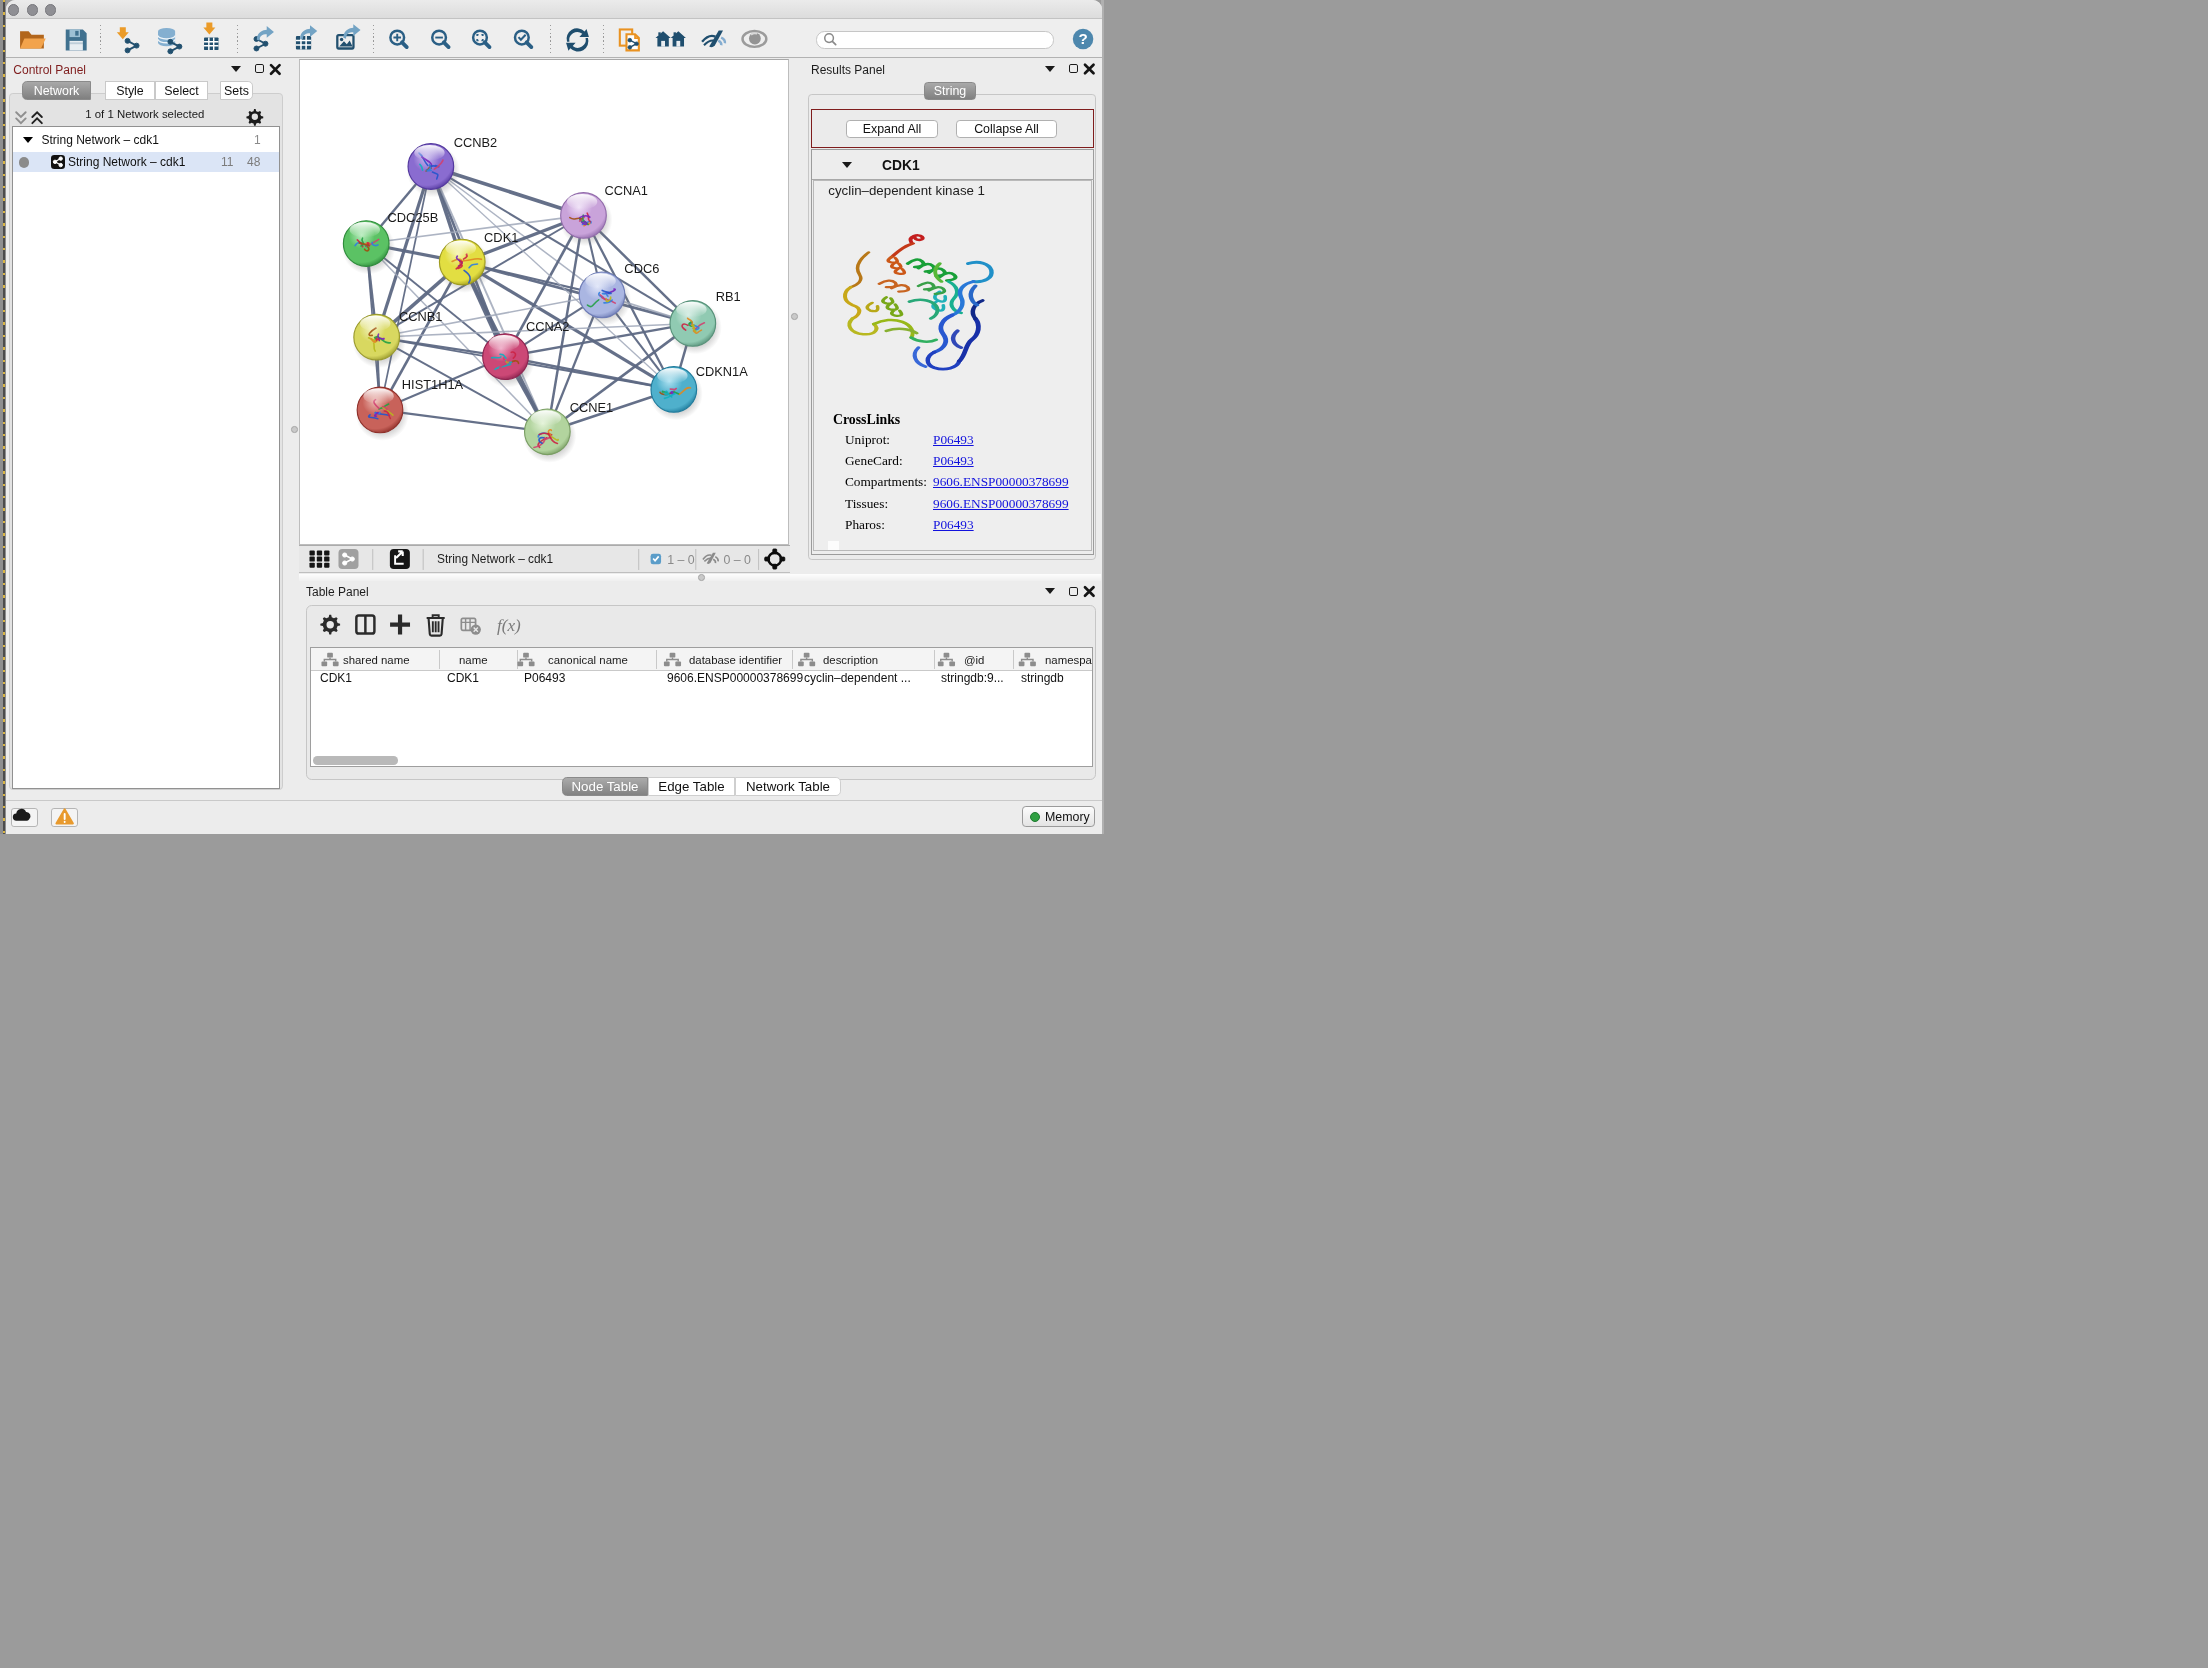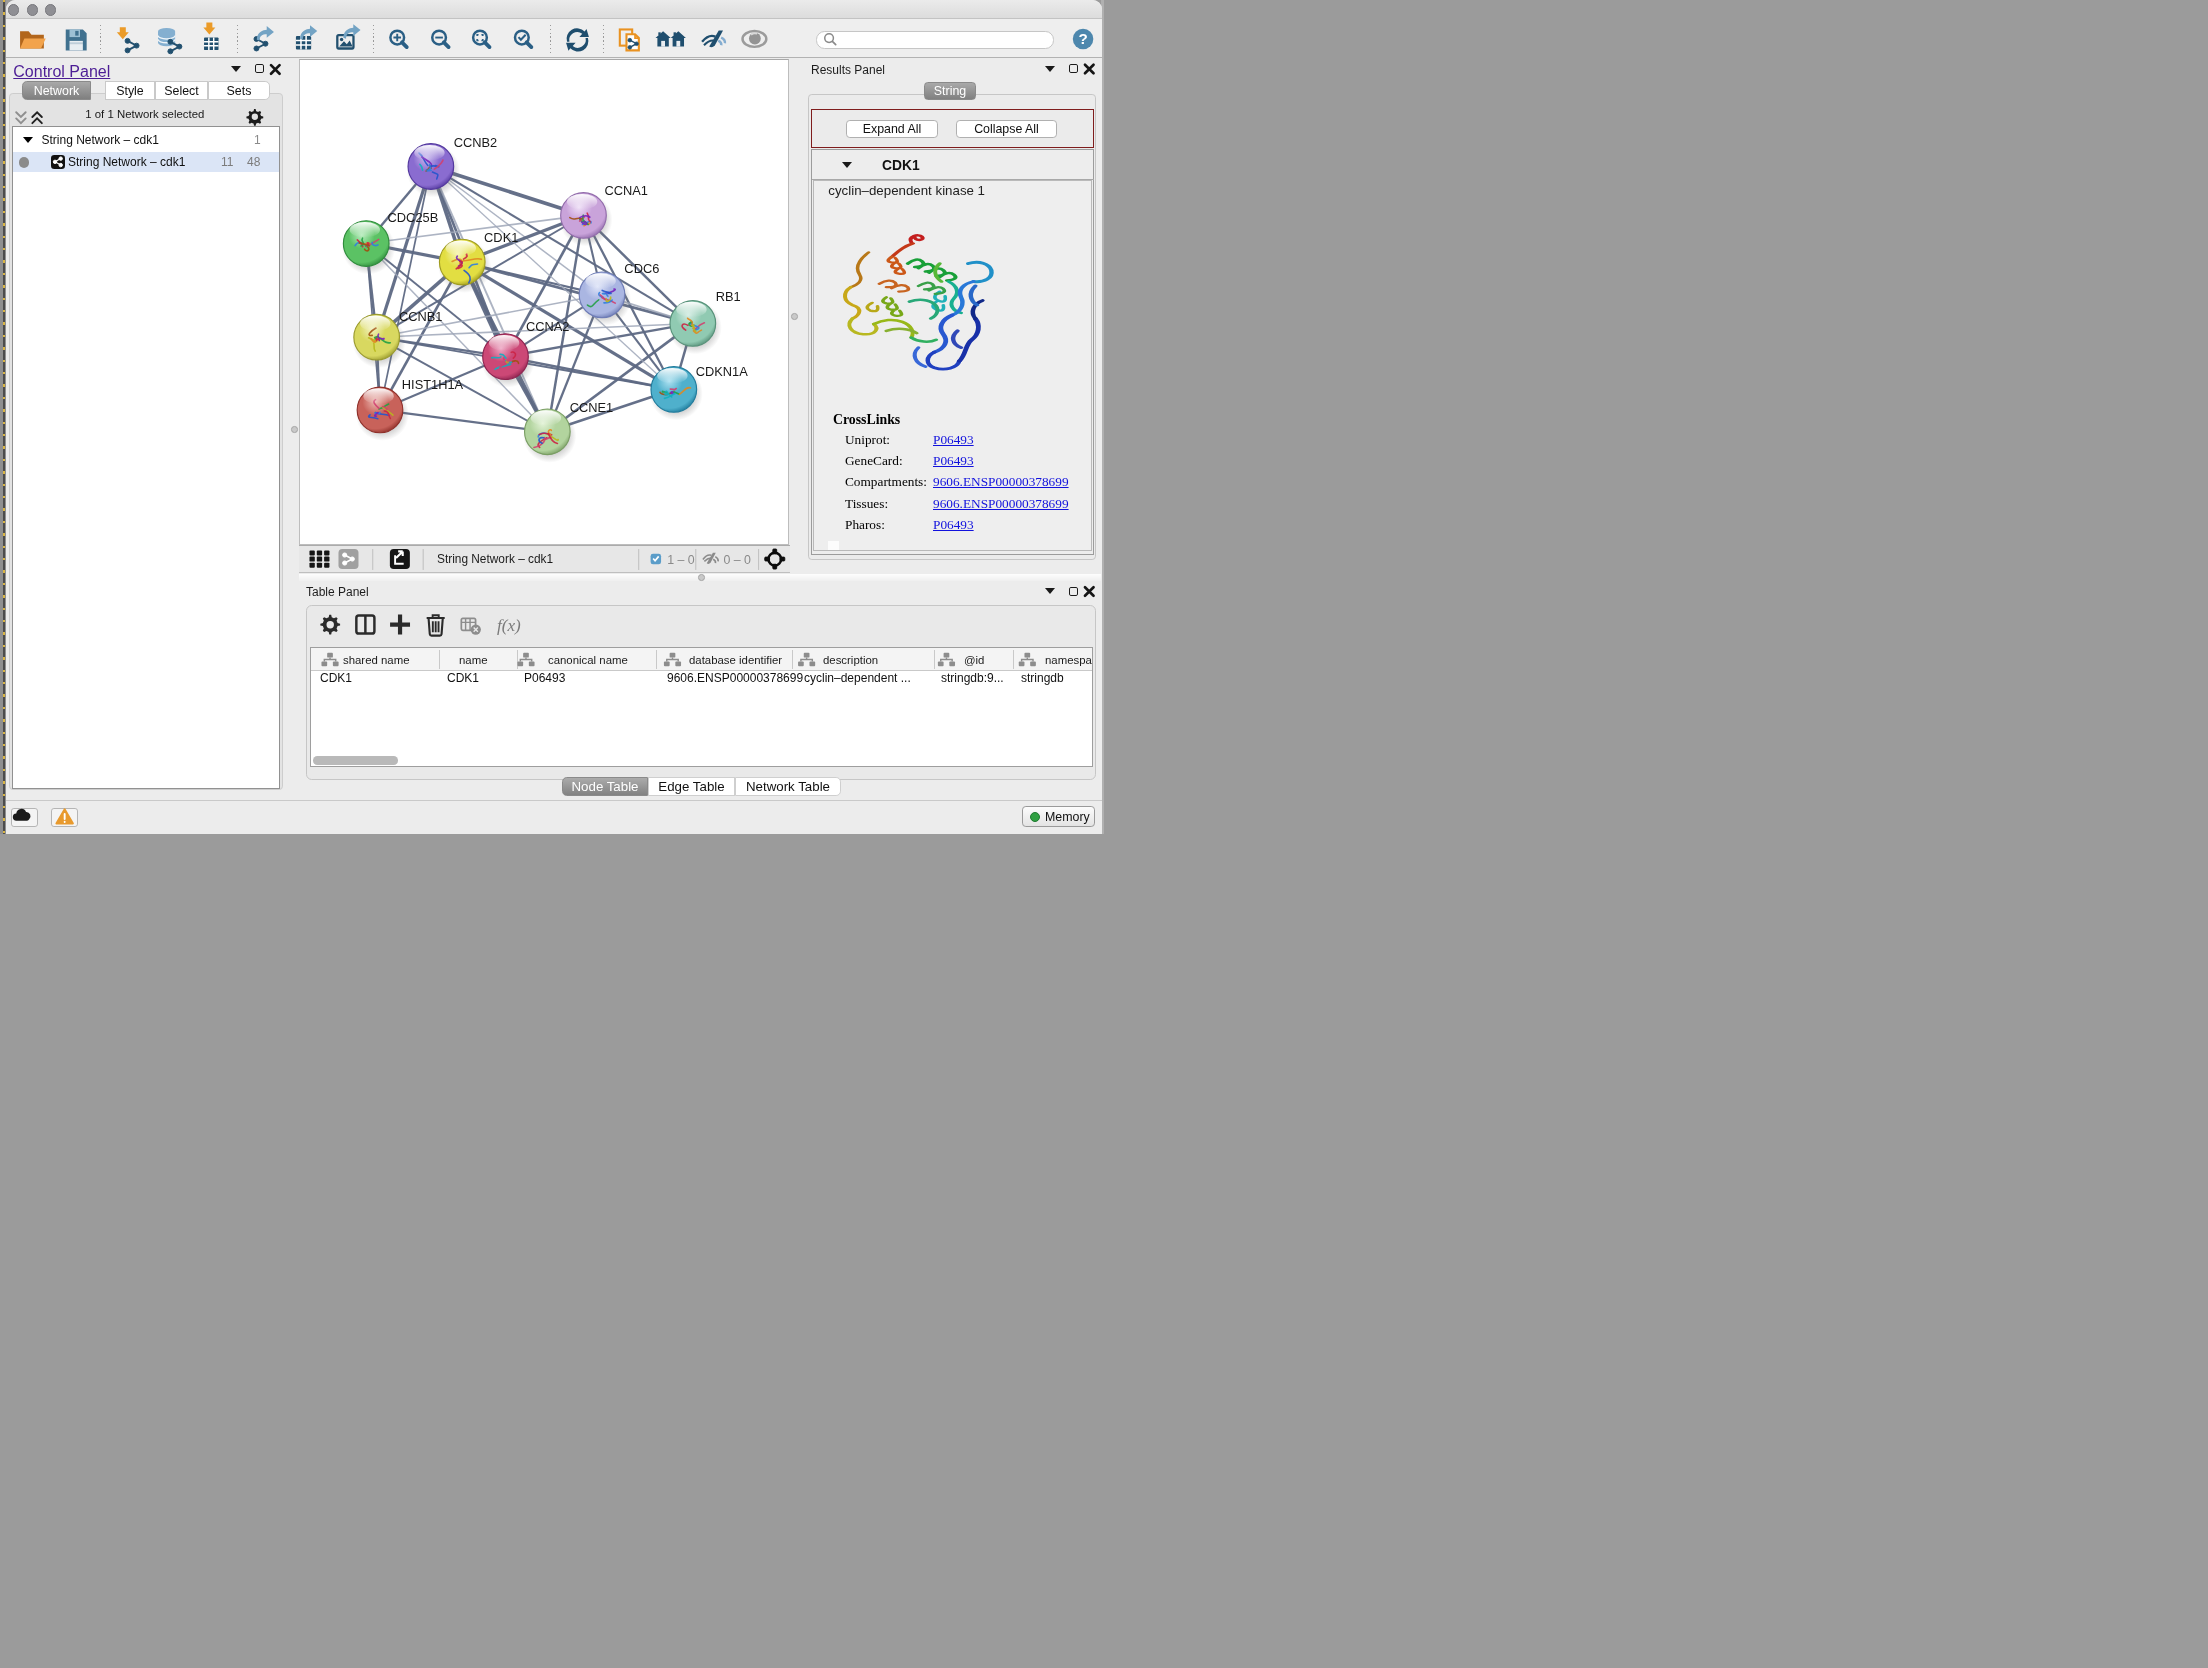--- a/index.html
+++ b/index.html
@@ -22,21 +22,21 @@
   #titletext { left:5.7px; width:1096px; text-align:center; top:2.9px; font-size:12.4px; font-weight:bold; color:#4c4c4c; letter-spacing:0.1px;margin-top:32px;}
   
   #toolbar { left:5.7px; top:19px; width:1096px; height:39px; background:#eeeeee; border-bottom:1px solid #b2b2b2; }
   .tsep { top:5.7px; width:1px; height:27.6px;
      background:repeating-linear-gradient(to bottom,#9a9a9a 0 1.4px,transparent 1.4px 3.8px); }
   #searchbox { left:816px; top:31px; width:238px; height:18px; background:#fff; border:1px solid #c6c6c6; border-radius:8.6px; }
   
   .dtri { width:0; height:0; border-left:5.2px solid transparent; border-right:5.2px solid transparent; border-top:6.2px solid #1a1a1a; }
   .sqico { width:9px; height:9px; border:1.4px solid #1a1a1a; border-radius:1.9px; }
   
-  #cp-title { left:13.3px; top:63px; font-size:16px; color:#4c1d95;text-decoration:underline; }
+  #cp-title { left:13.3px; top:63px; font-size:12px; color:#7f1d1d; }
   .tab { height:19px; font-size:12.4px; text-align:center; line-height:19px; color:#111; background:#fff; border:1px solid #c9c9c9; }
   .tabsel { background:linear-gradient(#a9a9a9,#7f7f7f); color:#fff; border-color:#8a8a8a; }
   #cp-box { left:8.6px; top:93px; width:274px; height:697px; background:#e3e3e3; border:1px solid #cdcdcd; border-radius:3.8px; }
   #cp-list { left:12px; top:126px; width:268px; height:663px; background:#fff; border:1px solid #919191; }
   #net-row2 { left:0; top:25px; width:266px; height:20.4px; background:#dbe5f6; }
   
   #canvas { left:299px; top:59px; width:490px; height:486px; background:#fff; border:1px solid #bdbdbd; border-top-color:#a8a8a8; }
   #vfooter { left:299px; top:545px; width:491px; height:28px; background:#e7e7e7; border-top:1px solid #ababab; border-bottom:1px solid #bfbfbf; }
   #hsplit { left:299px; top:574px; width:802px; height:7.1px; background:linear-gradient(#fdfdfd,#efefef); }
   .splitdot { width:6.7px; height:6.7px; border-radius:50%; background:#c9c9c9; border:0.5px solid #a5a5a5; }
@@ -251,21 +251,21 @@
     </g>
   </svg>
 
   <div class="abs" id="cp-title">Control Panel</div>
   <div class="abs dtri" style="left:231px; top:66px"></div>
   <div class="abs sqico" style="left:255px; top:64px"></div>
   <div class="abs" id="cp-box"></div>
   <div class="abs tab tabsel" style="left:22px; top:81px; width:69px; border-radius:4.8px 0 0 4.8px;">Network</div>
   <div class="abs tab" style="left:105px; top:81px; width:50px;">Style</div>
   <div class="abs tab" style="left:155px; top:81px; width:53px;">Select</div>
-  <div class="abs tab" style="left:208px; top:81px; width:62px; border-radius:0 4.8px 4.8px 0;">Sets</div>
+  <div class="abs tab" style="left:220px; top:81px; width:33px; border-radius:0 4.8px 4.8px 0;">Sets</div>
   <div class="abs" style="left:3.8px; top:108px; width:282px; height:17px; font-size:11.4px; color:#1a1a1a; text-align:center;">1 of 1 Network selected</div>
   <div class="abs" id="cp-list">
     <div class="abs" style="left:28.5px; top:5.7px; font-size:12px; color:#101010;">String Network – cdk1</div>
     <div class="abs" style="left:241px; top:5.7px; font-size:12px; color:#8a8a8a;">1</div>
     <div class="abs dtri" style="left:9.5px; top:9.5px; border-top-color:#000;"></div>
     <div class="abs" id="net-row2">
       <div class="abs" style="left:5.7px; top:5.2px; width:10.5px; height:10.5px; border-radius:50%; background:#8b8b8b;"></div>
       <div class="abs" style="left:38px; top:2.9px; width:13.8px; height:13.8px; background:#111; border-radius:3.3px;"><svg width="13.8" height="13.8" viewBox="0 0 14.5 14.5">
           <g fill="#fff" stroke="#fff">
             <circle cx="4.2" cy="7.2" r="1.8"></circle>

